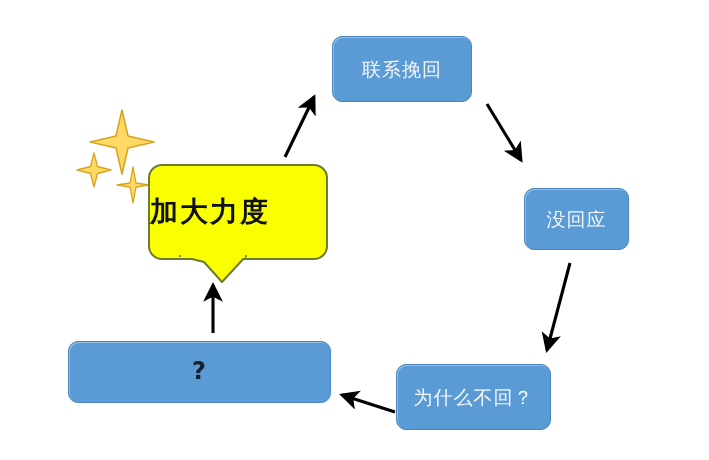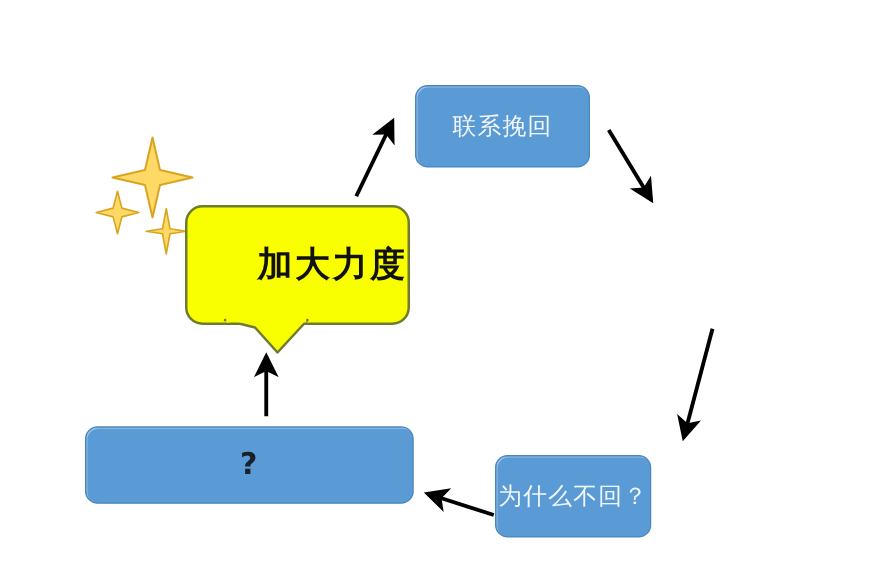--- a/index.html
+++ b/index.html
@@ -21,23 +21,23 @@
     display:flex;
     align-items:center;
     justify-content:center;
     color:#f2f7fc;
     font-size:19px;
     letter-spacing:1px;
     box-shadow: inset 1px 1px 0 rgba(255,255,255,.35);
   }
   .node .label{ display:inline-block; line-height:1; }
 
-  #node-contact{ left:332px; top:36px;  width:140px; height:66px;margin-top:32px; }
+  #node-contact{ left:332px; top:36px;  width:140px; height:66px; }
   #node-noreply{ left:524px; top:188px; width:105px; height:62px; }
-  #node-why{     left:396px; top:364px; width:125px; height:66px; }
+  #node-why{     left:396px; top:364px; width:155px; height:66px; }
   #node-how{     left:68px;  top:341px; width:263px; height:62px; }
 
   #node-how .inner{display:flex;align-items:center;gap:4px;}
   #node-how .qmark{
     color:#17202b;
     font-size:24px;
     font-weight:bold;
     line-height:1;
     position:relative;
     top:-1px;
@@ -51,21 +51,21 @@
     left:148px; top:164px;
     width:180px; height:96px;
   }
   #callout .bubble{
     position:absolute;
     inset:0;
     background:#FAFF00;
     border:2px solid #6f7b2e;
     border-radius:14px;
     box-sizing:border-box;
-    display:flex;align-items:center;justify-content:flex-end;padding-left:20px;
+    display:flex;align-items:center;justify-content:flex-start;
   }
   #callout .ctext{
     font-size:28px;
     font-weight:bold;
     color:#111111;
     letter-spacing:2px;
     font-family:"DejaVu Sans","Liberation Sans",sans-serif;
   }
   #callout .tail{
     position:absolute;
@@ -118,20 +118,23 @@
     </g>
     <g>
       <line x1="213" y1="333" x2="213" y2="285" stroke="#000" stroke-width="3.1" marker-end="url(#ah)"></line>
     </g>
   </svg>
 
   <div class="node" id="node-contact">
     <span class="label">联系挽回</span>
   </div>
 
+  <div class="node" id="node-noreply">
+    <span class="label">没回应</span>
+  </div>
 
   <div class="node" id="node-why">
     <span class="label">为什么不回？</span>
   </div>
 
   <div class="node" id="node-how">
     <span class="inner">
       <span class="qmark">?</span>
     </span>
   </div>

